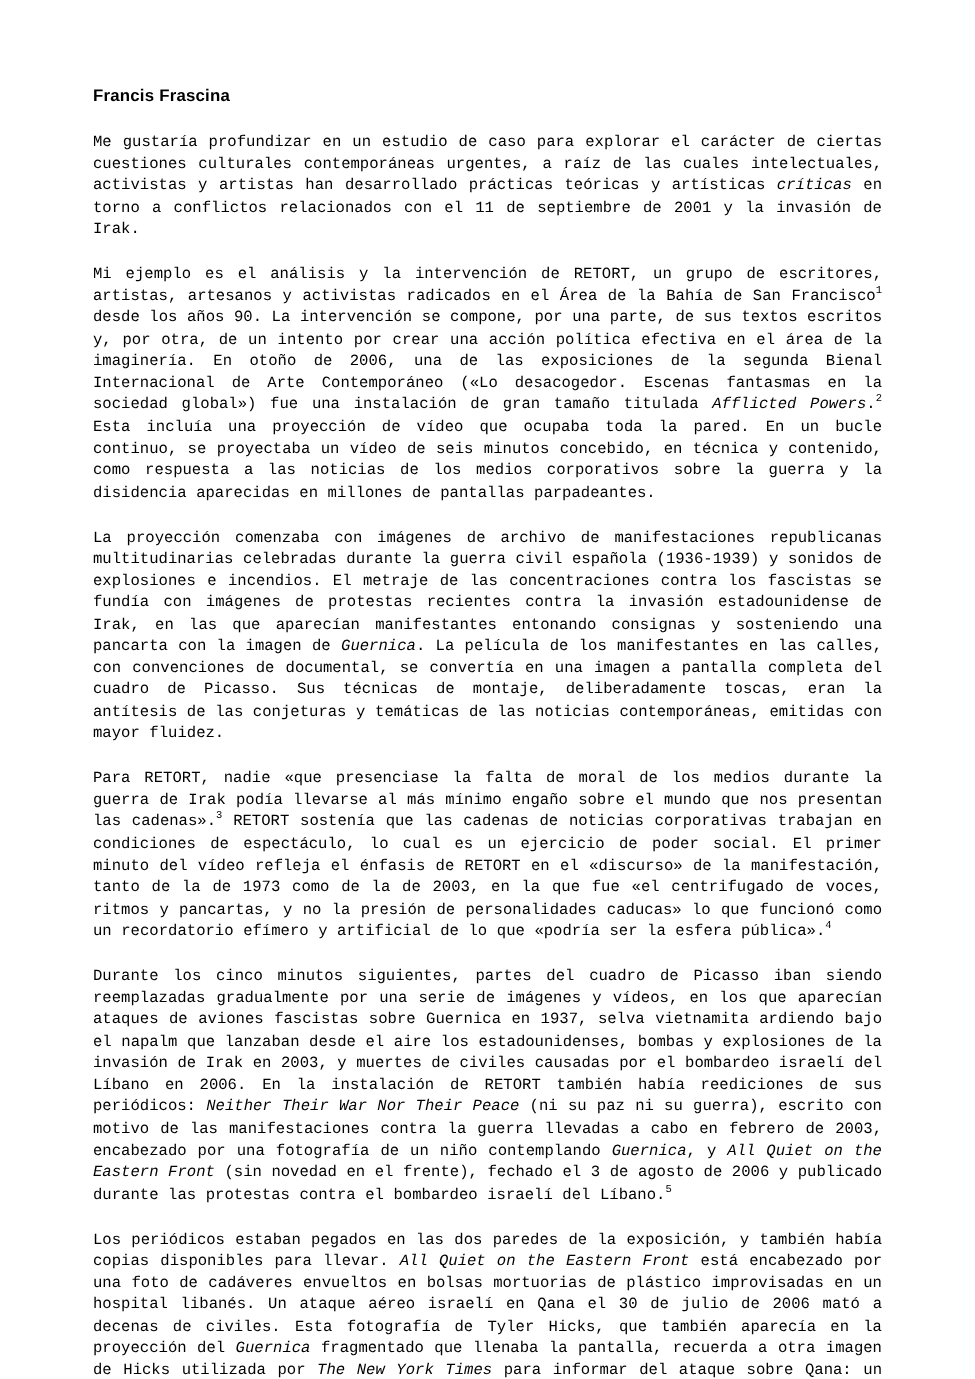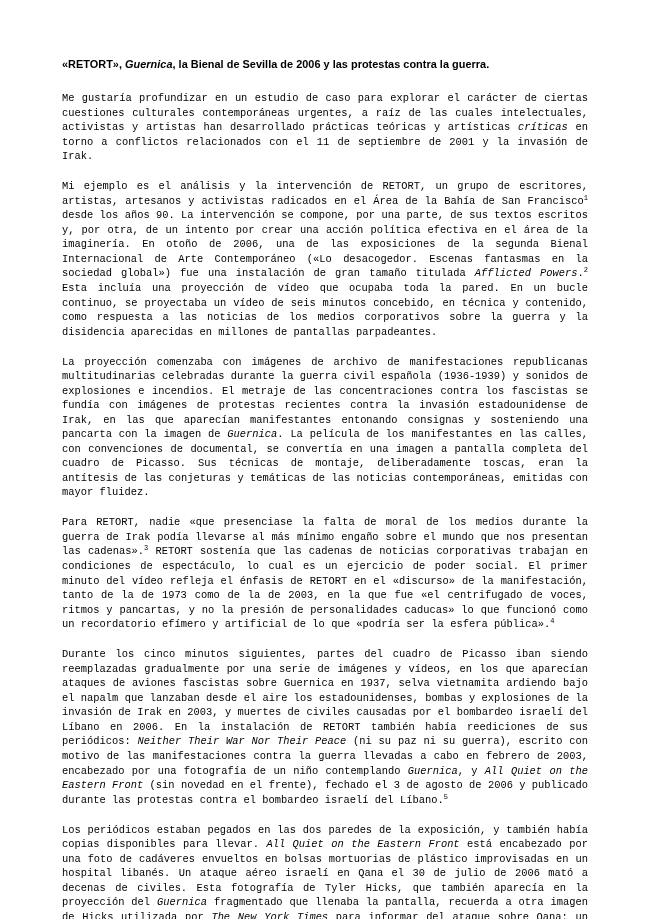--- a/index.html
+++ b/index.html
@@ -70,24 +70,22 @@
     vertical-align: super;
   }
   .nowrap { white-space: nowrap; }
 </style>
 </head>
 <body>
 
 <div class="page">
   <div class="content">
 
+    <h1 class="author">Francis Frascina</h1>
 
-    <h2 class="subtitle">
-      <span>«RETORT», </span><em>Guernica</em><span>, la Bienal de Sevilla de 2006 y las protestas contra la guerra.</span>
-    </h2>
 
     <p class="body-par">Me gustaría profundizar en un estudio de caso para explorar el carácter de ciertas cuestiones culturales contemporáneas urgentes, a raíz de las cuales intelectuales, activistas y artistas han desarrollado prácticas teóricas y artísticas <em>críticas</em> en torno a conflictos relacionados con el 11 de septiembre de 2001 y la invasión de Irak.</p>
 
     <p class="body-par">Mi ejemplo es el análisis y la intervención de RETORT, un grupo de escritores, artistas, artesanos y activistas radicados en el Área de la Bahía de San <span class="nowrap">Francisco<sup>1</sup></span> desde los años 90. La intervención se compone, por una parte, de sus textos escritos y, por otra, de un intento por crear una acción política efectiva en el área de la imaginería. En otoño de 2006, una de las exposiciones de la segunda Bienal Internacional de Arte Contemporáneo («Lo desacogedor. Escenas fantasmas en la sociedad global») fue una instalación de gran tamaño titulada <em>Afflicted <span class="nowrap">Powers</span></em><span class="nowrap">.<sup>2</sup></span> Esta incluía una proyección de vídeo que ocupaba toda la pared. En un bucle continuo, se proyectaba un vídeo de seis minutos concebido, en técnica y contenido, como respuesta a las noticias de los medios corporativos sobre la guerra y la disidencia aparecidas en millones de pantallas parpadeantes.</p>
 
     <p class="body-par">La proyección comenzaba con imágenes de archivo de manifestaciones republicanas multitudinarias celebradas durante la guerra civil española (1936-1939) y sonidos de explosiones e incendios. El metraje de las concentraciones contra los fascistas se fundía con imágenes de protestas recientes contra la invasión estadounidense de Irak, en las que aparecían manifestantes entonando consignas y sosteniendo una pancarta con la imagen de <em>Guernica</em>. La película de los manifestantes en las calles, con convenciones de documental, se convertía en una imagen a pantalla completa del cuadro de Picasso. Sus técnicas de montaje, deliberadamente toscas, eran la antítesis de las conjeturas y temáticas de las noticias contemporáneas, emitidas con mayor fluidez.</p>
 
     <p class="body-par">Para RETORT, nadie «que presenciase la falta de moral de los medios durante la guerra de Irak podía llevarse al más mínimo engaño sobre el mundo que nos presentan las <span class="nowrap">cadenas».<sup>3</sup></span> RETORT sostenía que las cadenas de noticias corporativas trabajan en condiciones de espectáculo, lo cual es un ejercicio de poder social. El primer minuto del vídeo refleja el énfasis de RETORT en el «discurso» de la manifestación, tanto de la de 1973 como de la de 2003, en la que fue «el centrifugado de voces, ritmos y pancartas, y no la presión de personalidades caducas» lo que funcionó como un recordatorio efímero y artificial de lo que «podría ser la esfera <span class="nowrap">pública».<sup>4</sup></span></p>
 
     <p class="body-par">Durante los cinco minutos siguientes, partes del cuadro de Picasso iban siendo reemplazadas gradualmente por una serie de imágenes y vídeos, en los que aparecían ataques de aviones fascistas sobre Guernica en 1937, selva vietnamita ardiendo bajo el napalm que lanzaban desde el aire los estadounidenses, bombas y explosiones de la invasión de Irak en 2003, y muertes de civiles causadas por el bombardeo israelí del Líbano en 2006. En la instalación de RETORT también había reediciones de sus periódicos: <em>Neither Their War Nor Their Peace</em> (ni su paz ni su guerra), escrito con motivo de las manifestaciones contra la guerra llevadas a cabo en febrero de 2003, encabezado por una fotografía de un niño contemplando <em>Guernica</em>, y <em>All Quiet on the Eastern Front</em> (sin novedad en el frente), fechado el 3 de agosto de 2006 y publicado durante las protestas contra el bombardeo israelí del <span class="nowrap">Líbano.<sup>5</sup></span></p>

